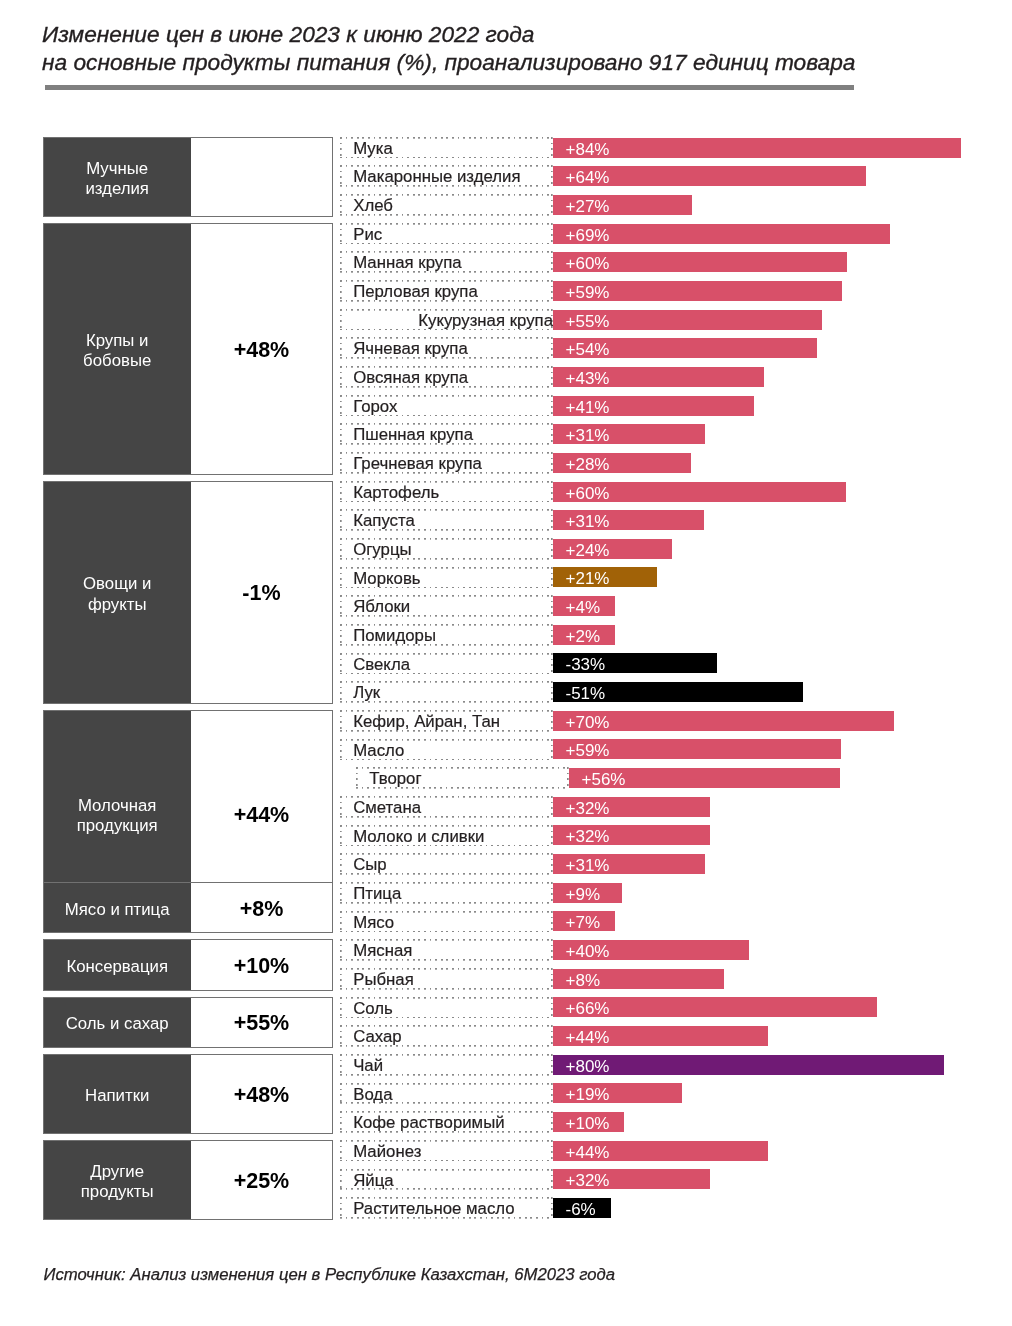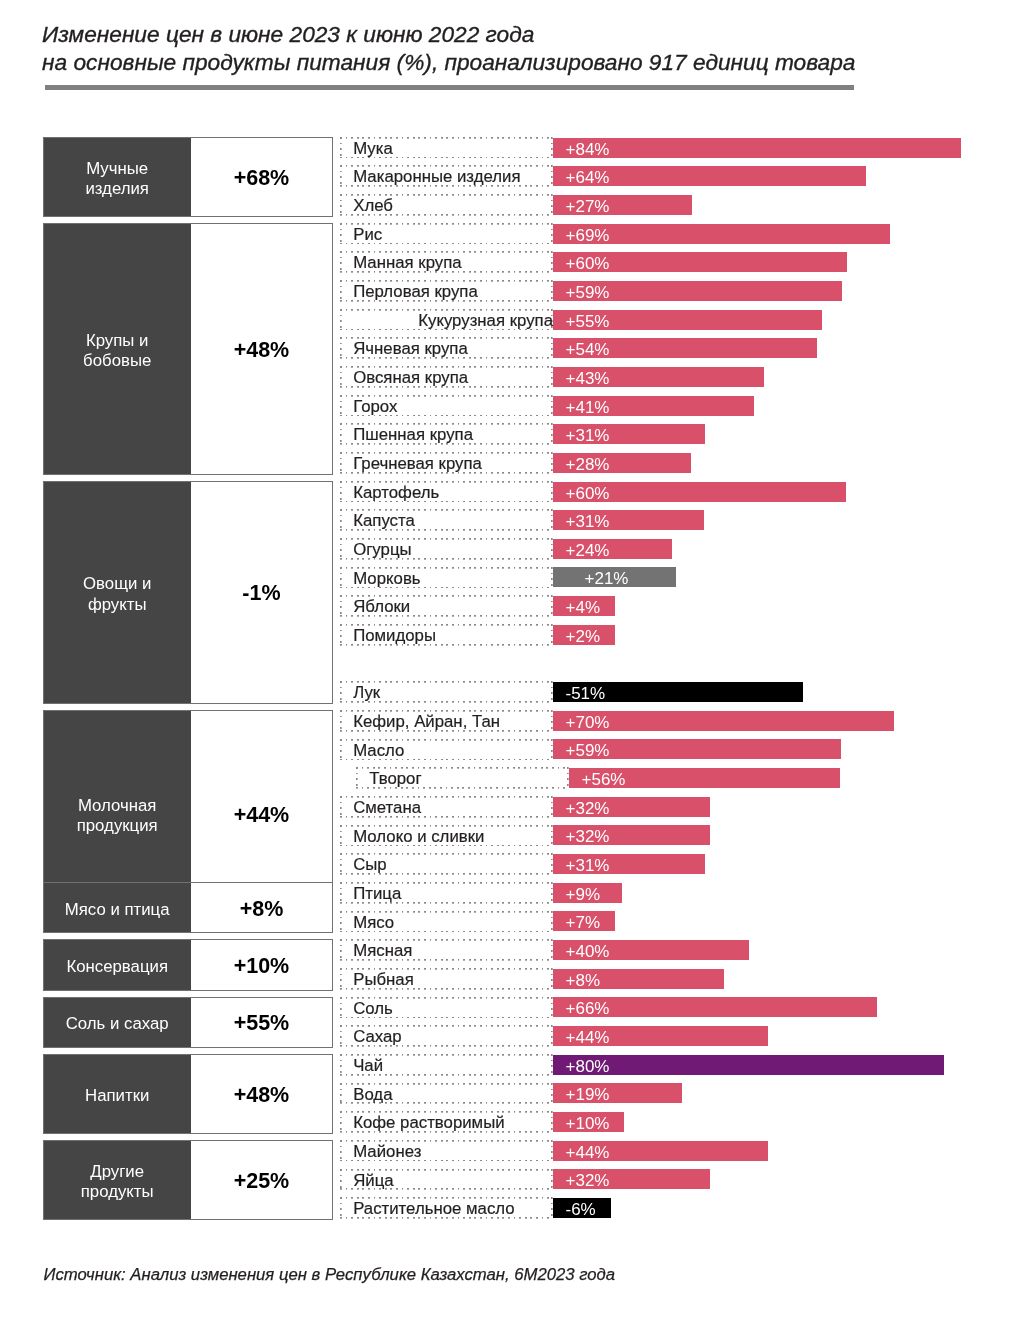--- a/index.html
+++ b/index.html
@@ -49,21 +49,20 @@
     <div class="t1">Изменение цен в июне 2023 к июню 2022 года</div>
     <div class="t2">на основные продукты питания (%), проанализировано 917 единиц товара</div>
   </div>
 
   <div class="rule"></div>
 
   <div class="chart" id="chart">
       <div class="group" style="position: absolute; top: 0px; height: 85.98px;">
         <div class="gbox" style="height: 80.08px; border-color: rgb(113, 113, 113);">
           <div class="gname" style="background: rgb(69, 69, 69); color: rgb(255, 255, 255);">Мучные изделия</div>
-          <div class="gval">+68%</div>
         </div>
         <div class="row" style="position: absolute; top: 0px; left: 0px; width: 1012px;">
           <div class="namecell">
             <span style="color: rgb(35, 31, 32);">Мука</span>
           </div>
           <div class="bar" style="width: 408px; background: rgb(216, 80, 105);">
             <span>+84%</span>
           </div>
         </div>
         <div class="row" style="position: absolute; top: 28.66px; left: 0px; width: 1012px;">
@@ -187,38 +186,46 @@
             <span style="color: rgb(35, 31, 32);">Огурцы</span>
           </div>
           <div class="bar" style="width: 119px; background: rgb(216, 80, 105);">
             <span>+24%</span>
           </div>
         </div>
         <div class="row" style="position: absolute; top: 85.98px; left: 0px; width: 1012px;">
           <div class="namecell">
             <span style="color: rgb(35, 31, 32);">Морковь</span>
           </div>
-          <div class="bar" style="width: 104px; background: #737373; padding-left: 19px;">
+          <div class="bar" style="width: 104px; background: #a16207;">
             <span>+21%</span>
           </div>
         </div>
         <div class="row" style="position: absolute; top: 114.64px; left: 0px; width: 1012px;">
           <div class="namecell">
             <span style="color: rgb(35, 31, 32);">Яблоки</span>
           </div>
           <div class="bar" style="width: 62px; background: rgb(216, 80, 105);">
             <span>+4%</span>
           </div>
         </div>
         <div class="row" style="position: absolute; top: 143.3px; left: 0px; width: 1012px;">
           <div class="namecell">
             <span style="color: rgb(35, 31, 32);">Помидоры</span>
           </div>
           <div class="bar" style="width: 62px; background: rgb(216, 80, 105);">
             <span>+2%</span>
+          </div>
+        </div>
+        <div class="row" style="position: absolute; top: 171.96px; left: 0px; width: 1012px;">
+          <div class="namecell">
+            <span style="color: rgb(35, 31, 32);">Свекла</span>
+          </div>
+          <div class="bar" style="width: 164px; background: rgb(0, 0, 0);">
+            <span>-33%</span>
           </div>
         </div>
         <div class="row" style="position: absolute; top: 200.62px; left: 0px; width: 1012px;">
           <div class="namecell">
             <span style="color: rgb(35, 31, 32);">Лук</span>
           </div>
           <div class="bar" style="width: 250px; background: rgb(0, 0, 0);">
             <span>-51%</span>
           </div>
         </div>

